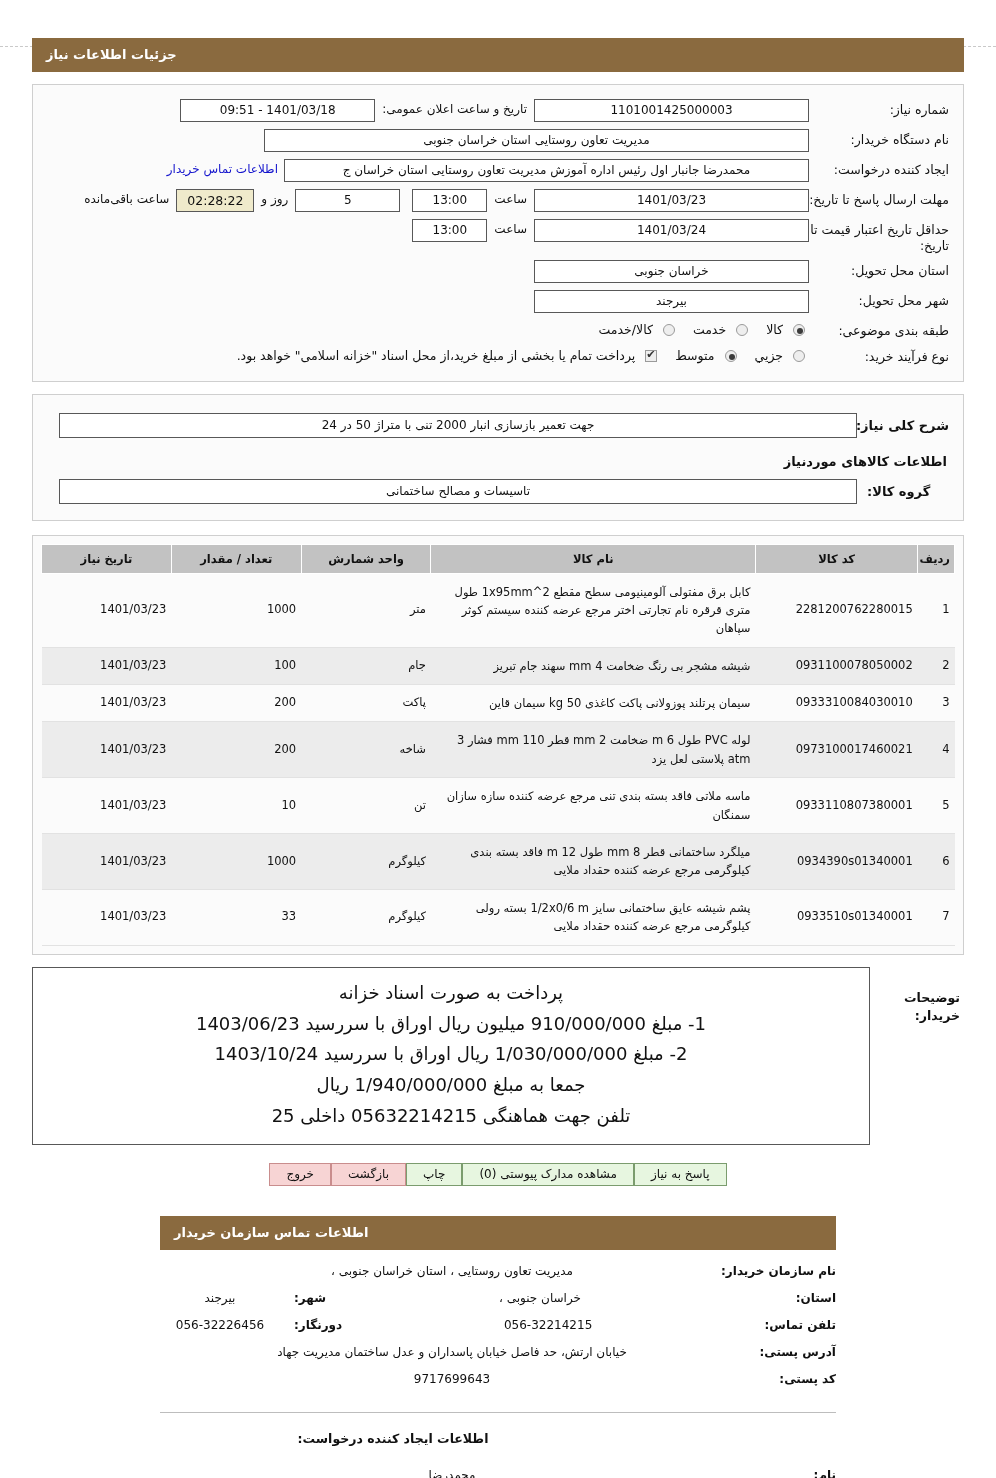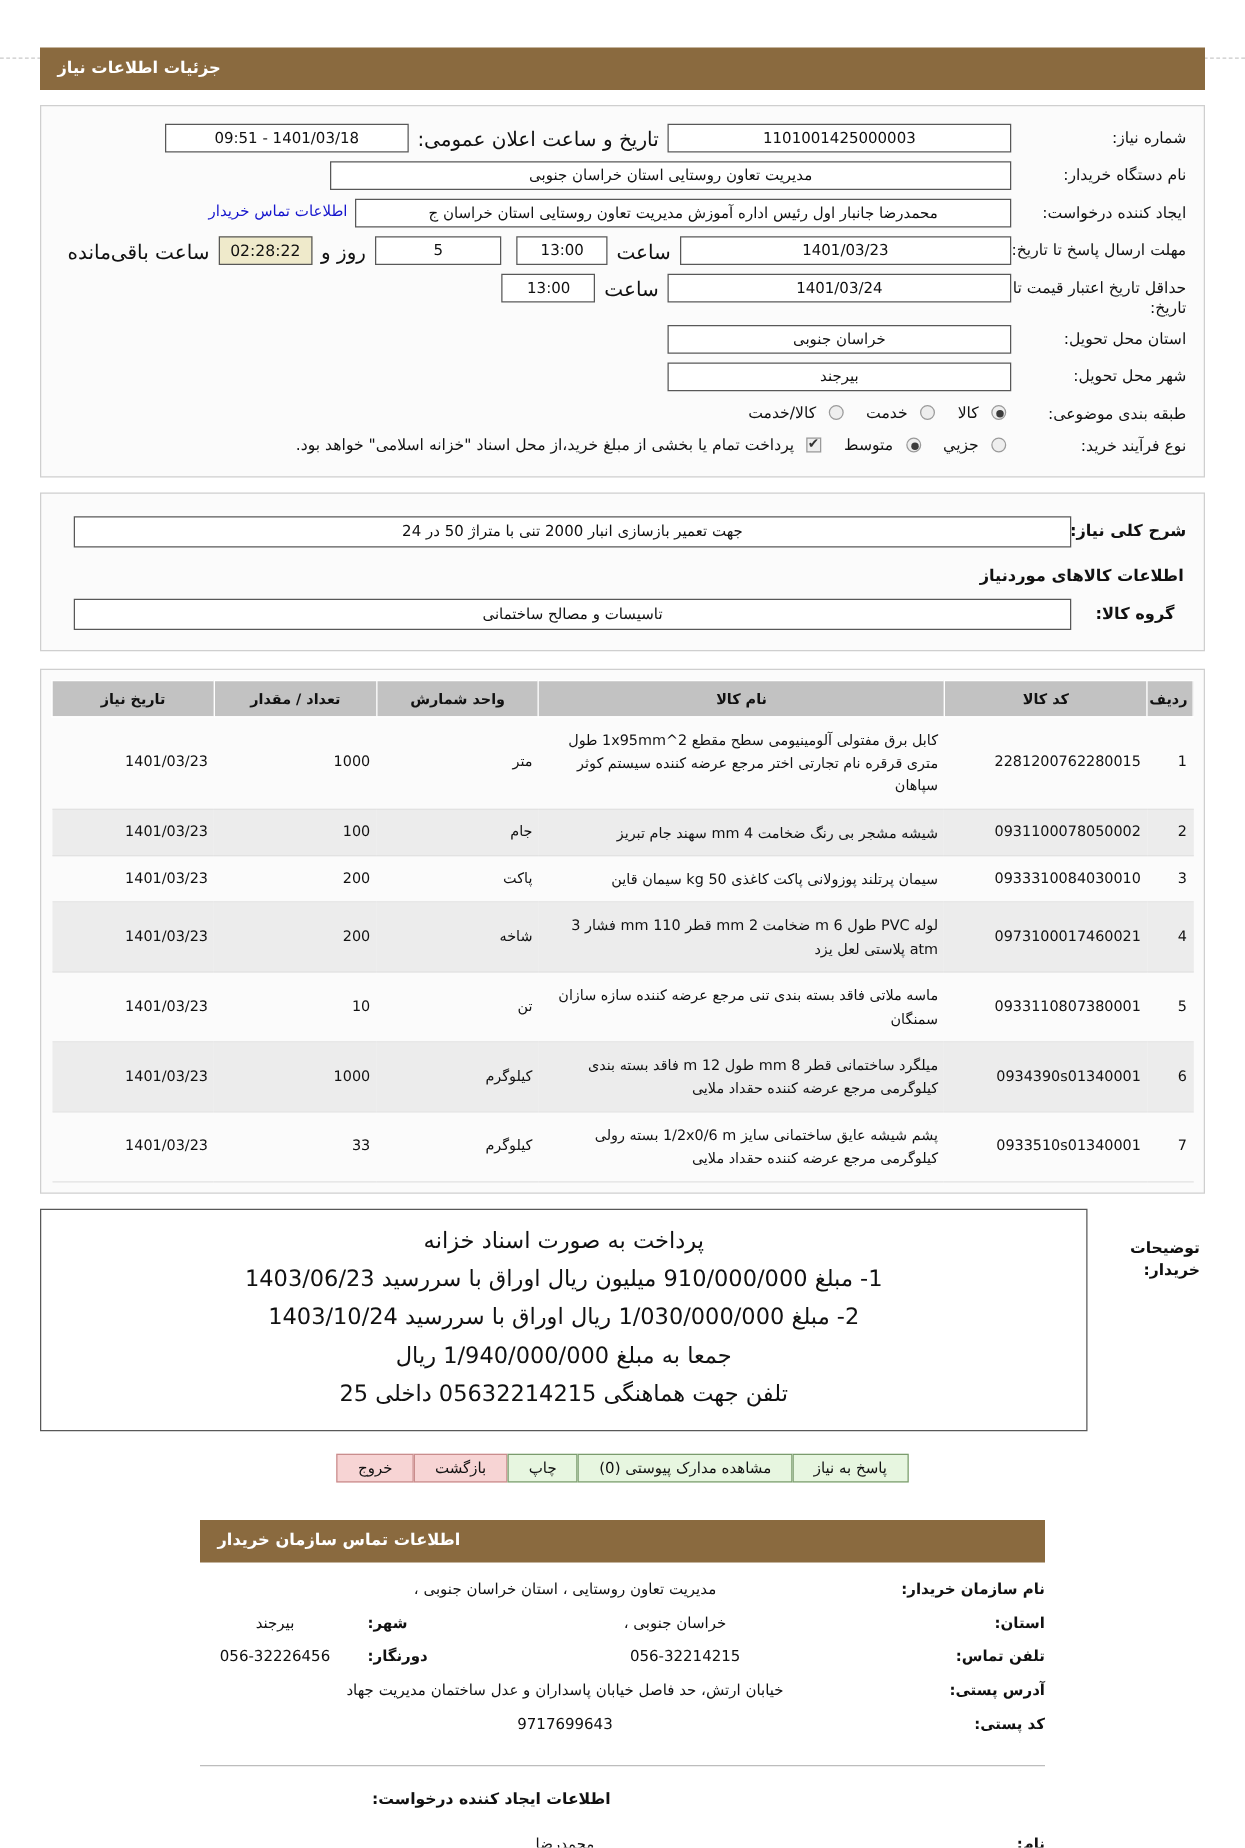--- a/index.html
+++ b/index.html
@@ -92,21 +92,21 @@
   .fbox.wide   { width: 195px; }
   .fbox.wider  { width: 275px; }
   .fbox.xl     { width: 525px; }
   .fbox.xxl    { width: 545px; }
   .fbox.time   { width: 75px; }
   .fbox.days   { width: 105px; }
   .fbox.med    { width: 275px; }
 
   .inline-lbl {
     padding: 3px 7px 0 7px;
-    font-size: 16px;
+    font-size: 12px;
     white-space: nowrap;
     color: #111;
   }
   .countdown {
     border: 1px solid #585858;
     background: #efeacb;
     width: 78px; height: 23px;
     line-height: 21px;
     text-align: center;
     font-size: 12.5px;
@@ -162,21 +162,21 @@
   
   .summary-row {
     display: flex; align-items: center;
     justify-content: flex-start;
     margin: 4px 0 0 0;
   }
   .summary-label {
     font-weight: bold; font-size: 13px;
     color: #111; padding-left: 10px;
     white-space: nowrap; width: 92px;
-    text-align: center;
+    text-align: left;
   }
   .summary-box {
     border: 1px solid #585858;
     background: #ffffff;
     width: 798px; height: 25px;
     line-height: 23px; text-align: center;
     font-size: 12px; color: #111;
   }
   .sub-head {
     font-weight: bold; font-size: 13px;

